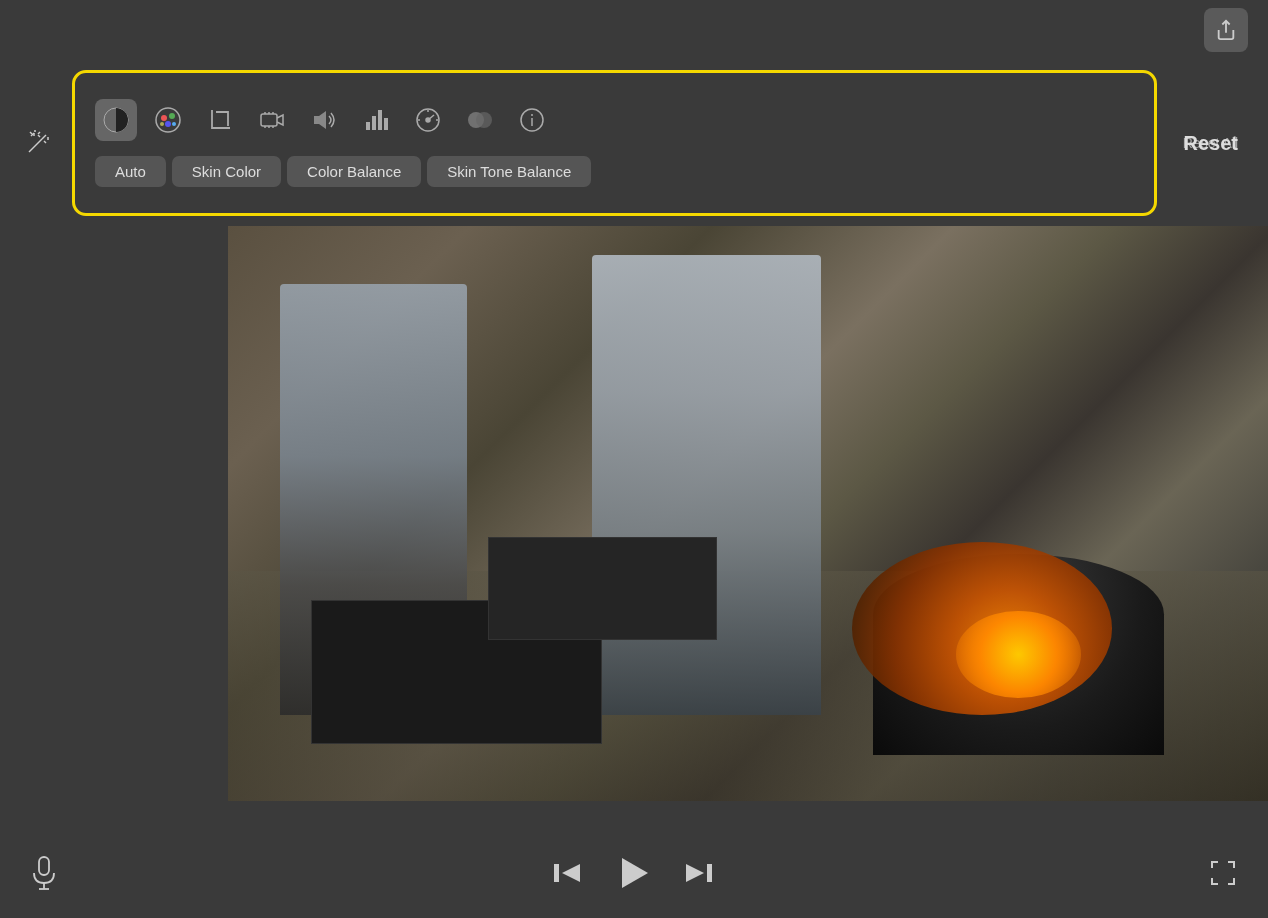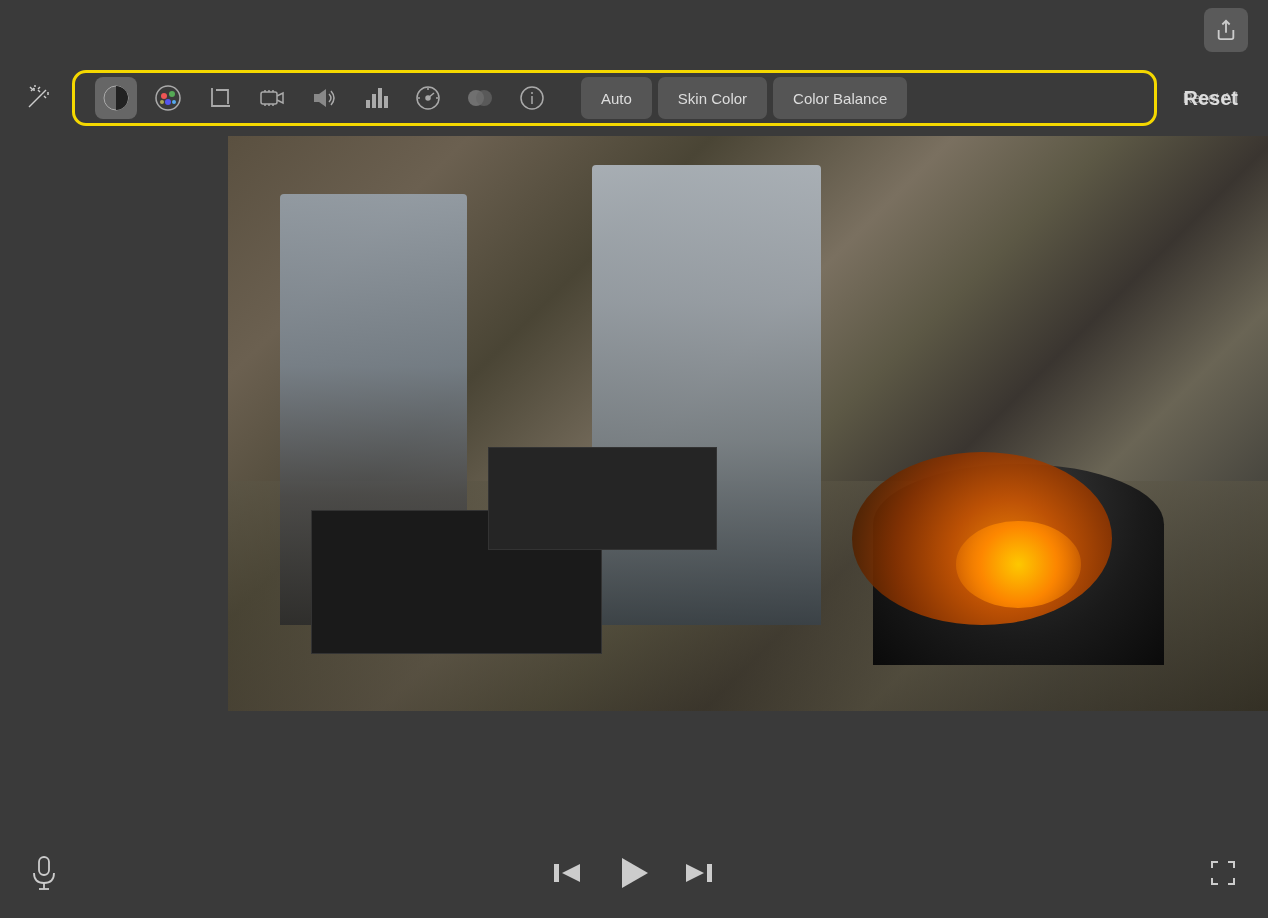--- a/index.html
+++ b/index.html
@@ -53,24 +53,24 @@
       align-items: center;
       justify-content: center;
       cursor: pointer;
       flex-shrink: 0;
     }
 
     
     .toolbar-box {
       border: 3px solid #f5d800;
       border-radius: 14px;
-      padding: 4px 20px;
-      display: flex;
-      flex-direction: row;
-      gap: 28px;
+      padding: 26px 20px;
+      display: flex;
+      flex-direction: column;
+      gap: 15px;
       background: transparent;
       flex: 1;
     }
 
     .toolbar-icons {
       display: flex;
       align-items: center;
       gap: 10px;
     }
 
@@ -416,20 +416,21 @@
           <circle cx="14" cy="9" r="1" fill="#aaa" stroke="none"></circle>
         </svg>
       </div>
 
     </div>
 
     <div class="toolbar-sub-buttons">
       <button class="sub-btn">Auto</button>
       <button class="sub-btn">Skin Color</button>
       <button class="sub-btn">Color Balance</button>
+      <button class="sub-btn">Skin Tone Balance</button>
     </div>
 
   </div>
 
   <div class="reset-all-btn">Reset All</div>
 
   <div class="reset-btn">Reset</div>
 
 </div>
 

